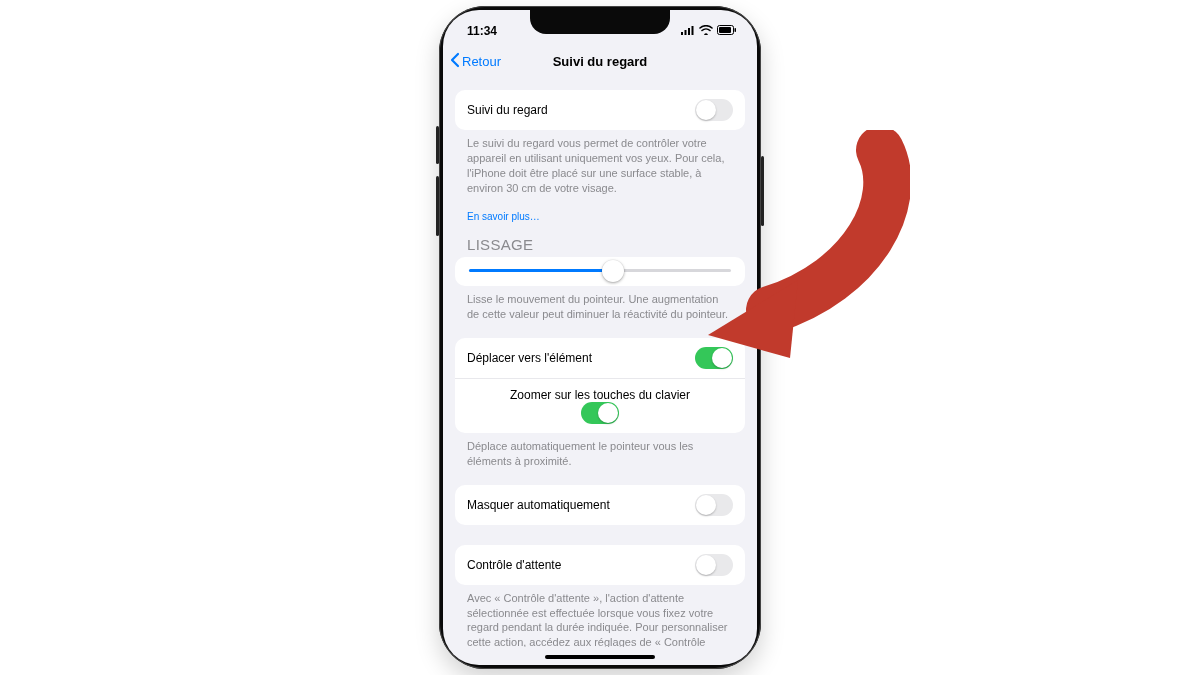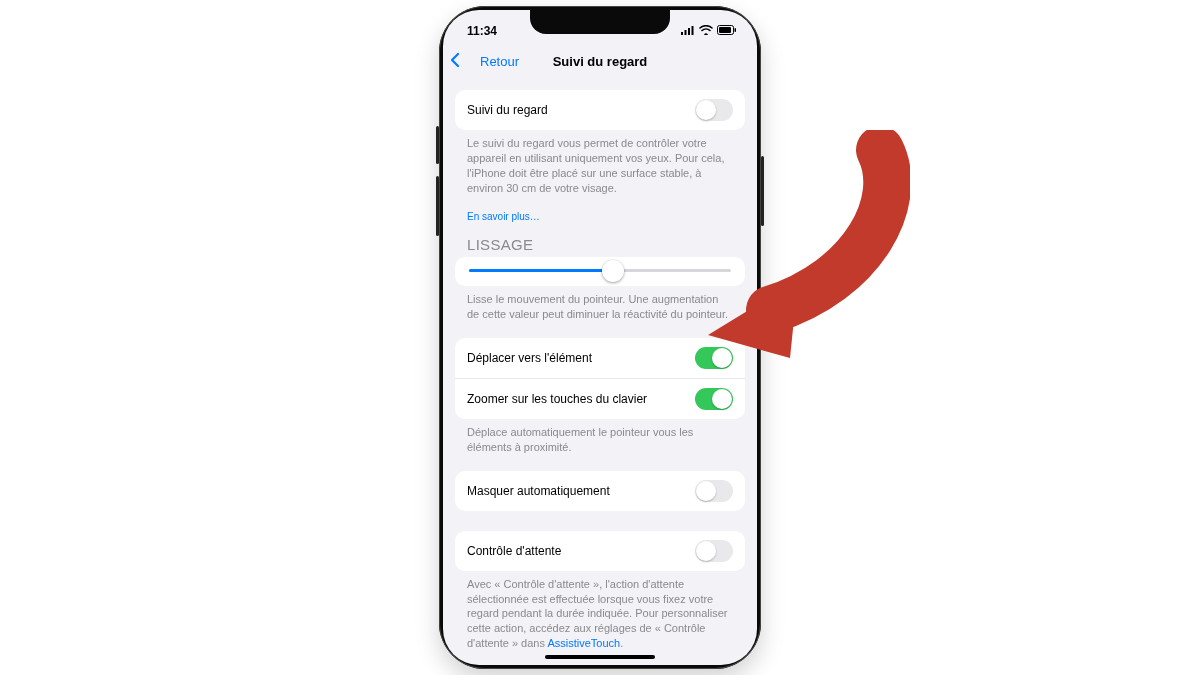--- a/index.html
+++ b/index.html
@@ -64,21 +64,21 @@
   .status-right { display:flex; gap:4px; align-items:center; }
   .nav-bar {
     position: absolute;
     top: 34px; left: 0; right: 0;
     height: 34px;
     display: flex;
     align-items: center;
     padding: 0 6px;
     z-index: 30;
   }
-  .back { display:flex; align-items:center; color:#007aff; font-size:13px; gap:19px; }
+  .back { display:flex; align-items:center; color:#007aff; font-size:13px; gap:1px; }
   .nav-title {
     position:absolute; left:0; right:0; text-align:center;
     font-size:13px; font-weight:600;
   }
   .content {
     position:absolute;
     top: 80px; left:0; right:0; bottom: 18px;
     padding: 0 12px;
     overflow: hidden;
     font-size: 11px;
@@ -86,21 +86,21 @@
   .group {
     background:#fff;
     border-radius: 10px;
     overflow:hidden;
   }
   .row {
     display:flex; align-items:center; justify-content:space-between;
     padding: 9px 12px;
     min-height: 36px;
   }
-  .row + .row { border-top: 1px solid #e8e8ec; }
+  .row + .row { border-top: 1px solid #e8e8ec; flex-direction: column; }
   .row-label { font-size: 12px; color:#000; }
   .footer {
     color:#8a8a8e;
     font-size: 11px;
     line-height: 1.35;
     padding: 6px 12px 2px 12px;
   }
   .header {
     color:#8a8a8e;
     font-size: 15px;

